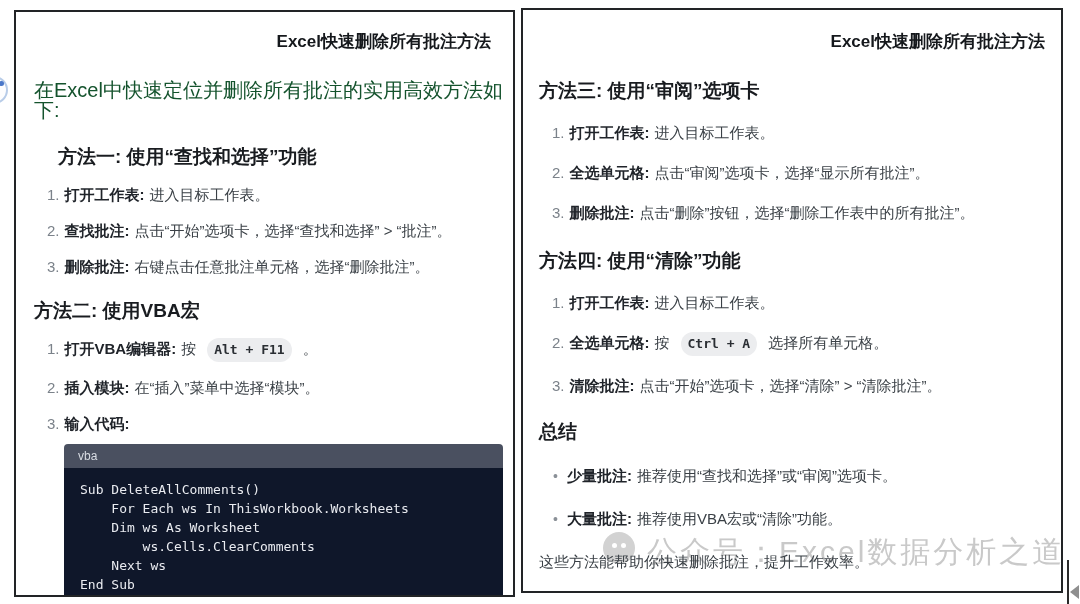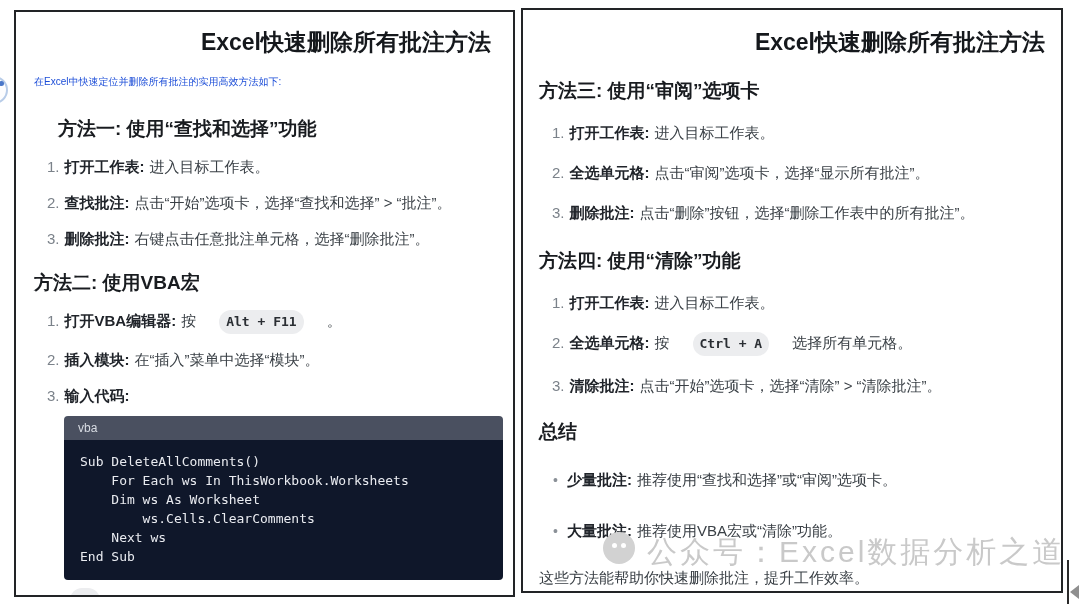--- a/index.html
+++ b/index.html
@@ -16,26 +16,26 @@
     position:absolute;
     background:#ffffff;
     border:2px solid #222426;
     overflow:hidden;
   }
   .panel-left  { left:14px;  top:10px; width:501px; height:587px; padding:20px 10px 0 18px; }
   .panel-right { left:521px; top:8px;  width:542px; height:585px; padding:22px 16px 0 16px; }
 
   .doc-title {
     text-align:right;
-    font-size:23px; font-weight:700;
+    font-size:17px; font-weight:700;
     color:#15181c; line-height:20px;
   }
   .panel-left .doc-title { margin-right:12px; }
 
-  .intro { margin-top:20px; font-size:10px; line-height:20px; color:#1d4ed8; }
+  .intro { margin-top:28px; font-size:20px; line-height:20px; color:#14532d; }
 
   h2.sec {
     margin:0; font-size:19px; font-weight:700;
     color:#191c20; line-height:24px;
   }
   .panel-left  h2.m1 { margin-top:25px;margin-left:24px; }
   .panel-left  h2.m2 { margin-top:22px; }
   .panel-right h2.m3 { margin-top:27px; }
   .panel-right h2.m4 { margin-top:26px; }
   .panel-right h2.sum { margin-top:24px; }
@@ -49,21 +49,21 @@
   .num { color:#7b828a; margin-right:5px; }
   .lbl { font-weight:700; color:#20242a; }
   .txt { color:#3a4046; margin-left:5px; }
   .txt.post { margin-left:0; }
 
   .kbd {
     display:inline-block;
     background:#ecedef;
     border-radius:12px;
     padding:1px 7px 2px;
-    margin:0 23px;
+    margin:0 11px;
     font-family:"DejaVu Sans Mono", monospace;
     font-size:13px; font-weight:700; color:#2a2e33;
   }
 
   .codeblock {
     margin:10px 0 0 30px;
     border-radius:4px;
     overflow:hidden;
   }
   .codehead {
@@ -78,21 +78,21 @@
     color:#e9ebf0;
     padding:12px 16px 14px;
     font-family:"DejaVu Sans Mono", monospace;
     font-size:13px; line-height:19px;
   }
   .codebody div { white-space:pre; }
   .li.last { margin-top:8px; }
 
   .bullet-li {
     margin:21px 0 0 14px;
-    font-size:15px; line-height:29px;
+    font-size:15px; line-height:22px;
     white-space:nowrap;
   }
   .bullet-marker { color:#8a9097; margin-right:9px; font-size:14px; }
 
   .closing {
     margin-top:21px;
     font-size:15px; line-height:21px;
     color:#3a4046;
     position:relative; z-index:2;
     white-space:nowrap;

